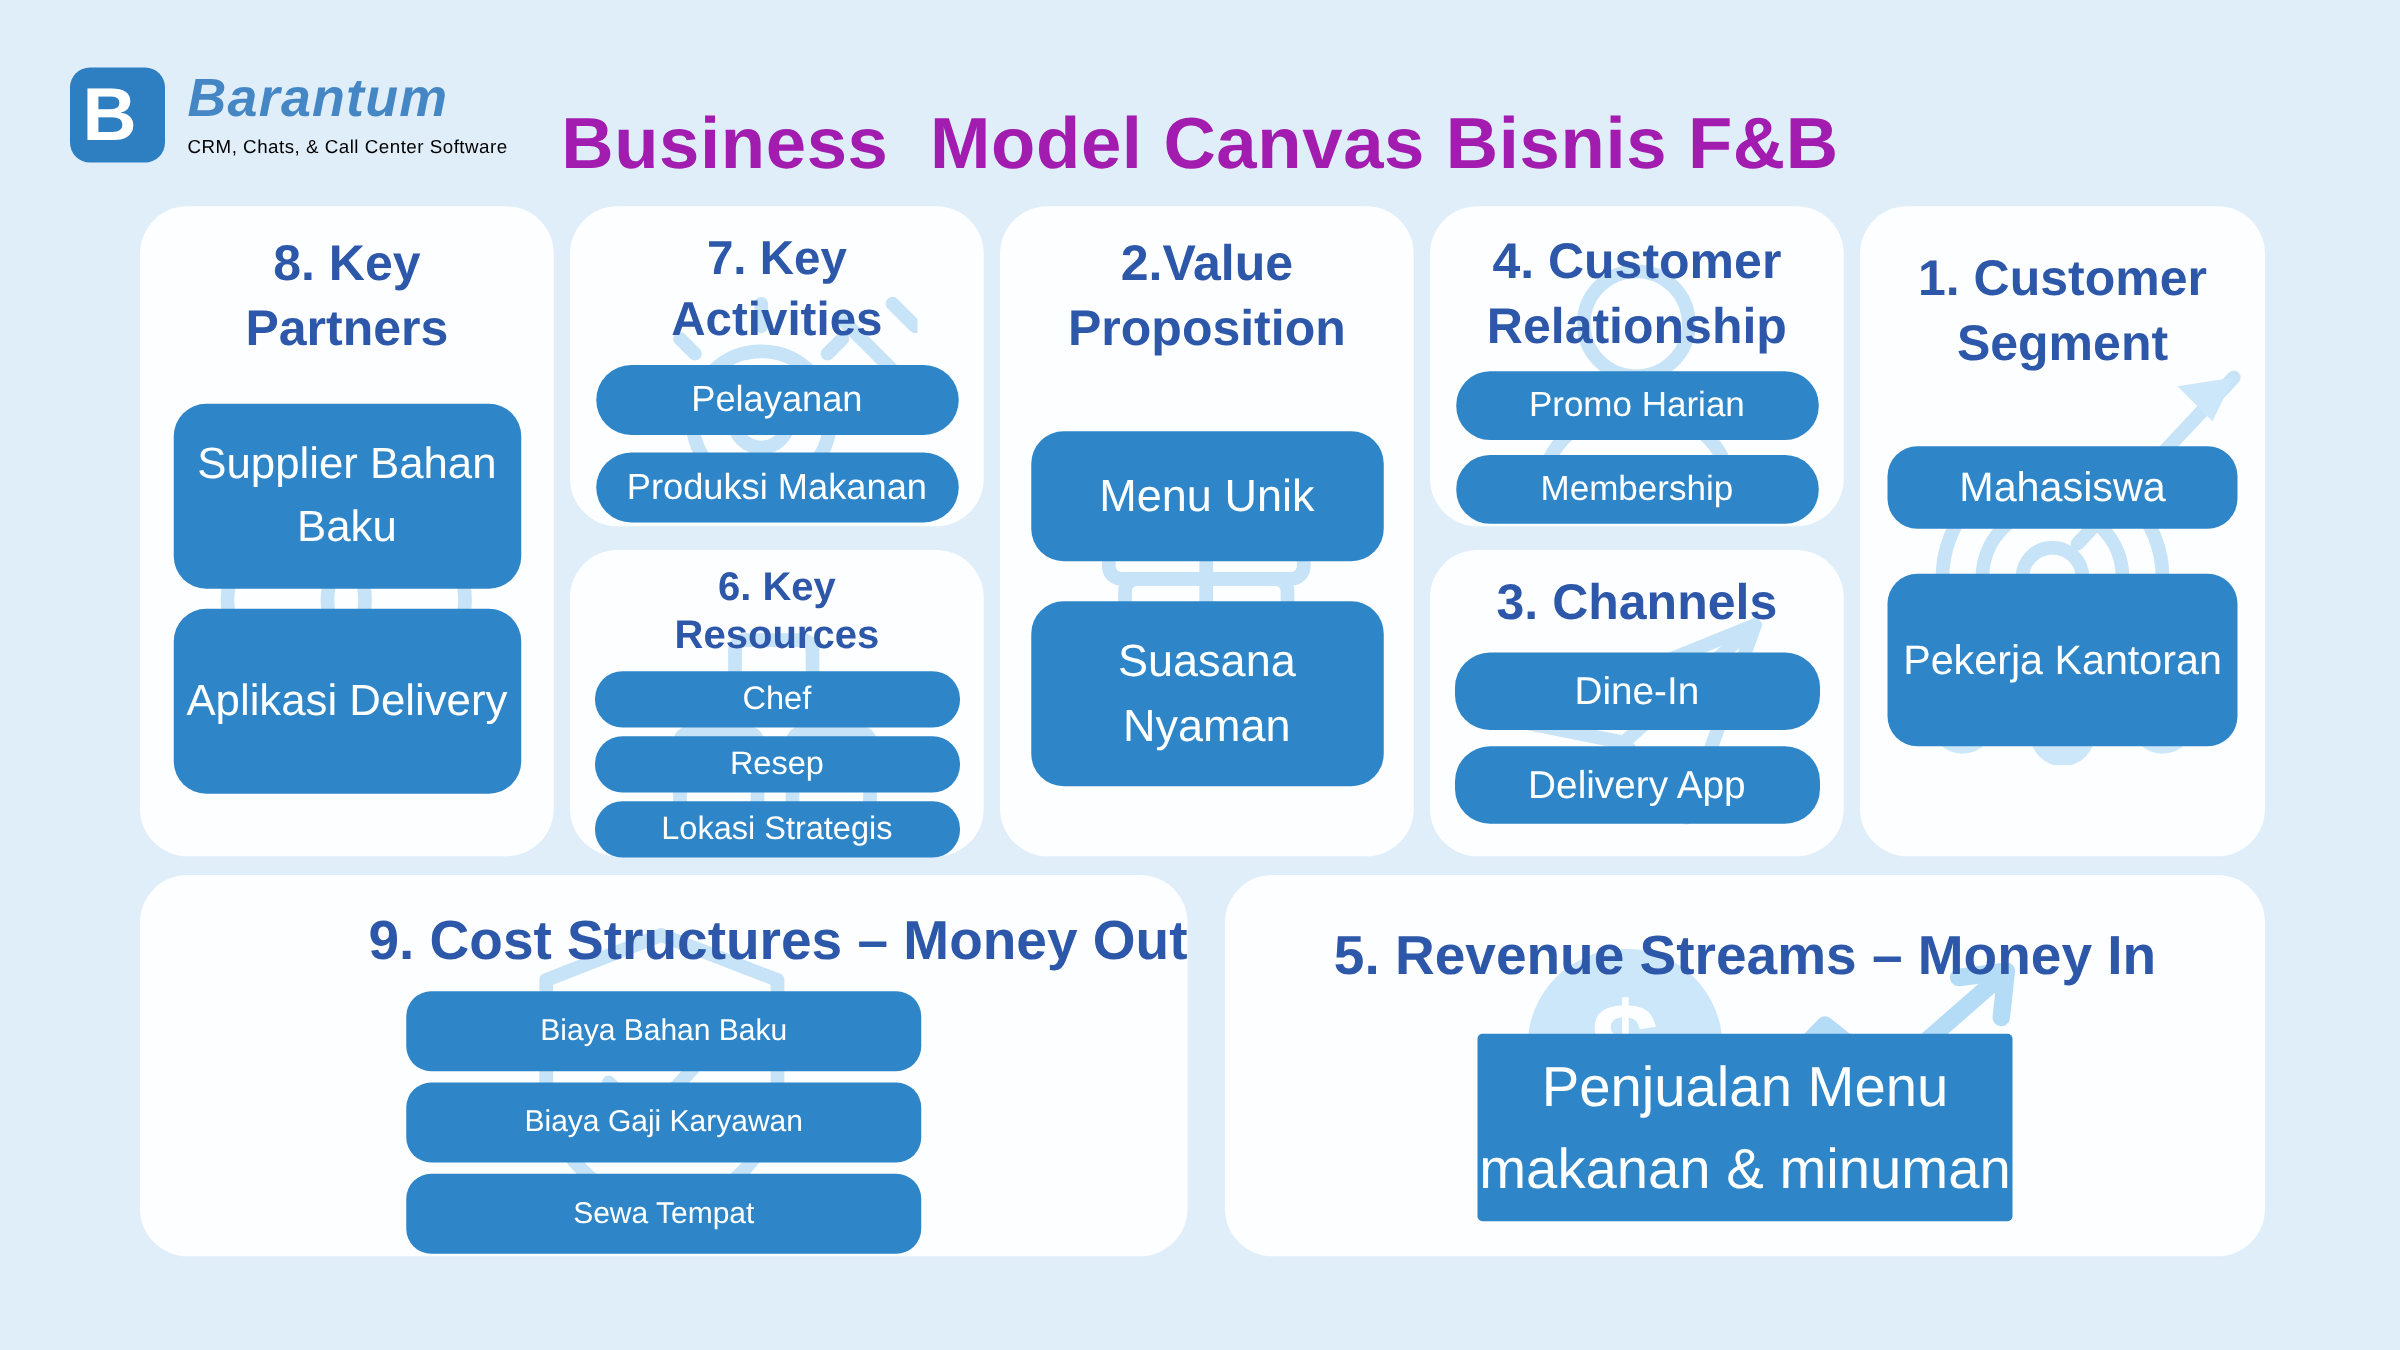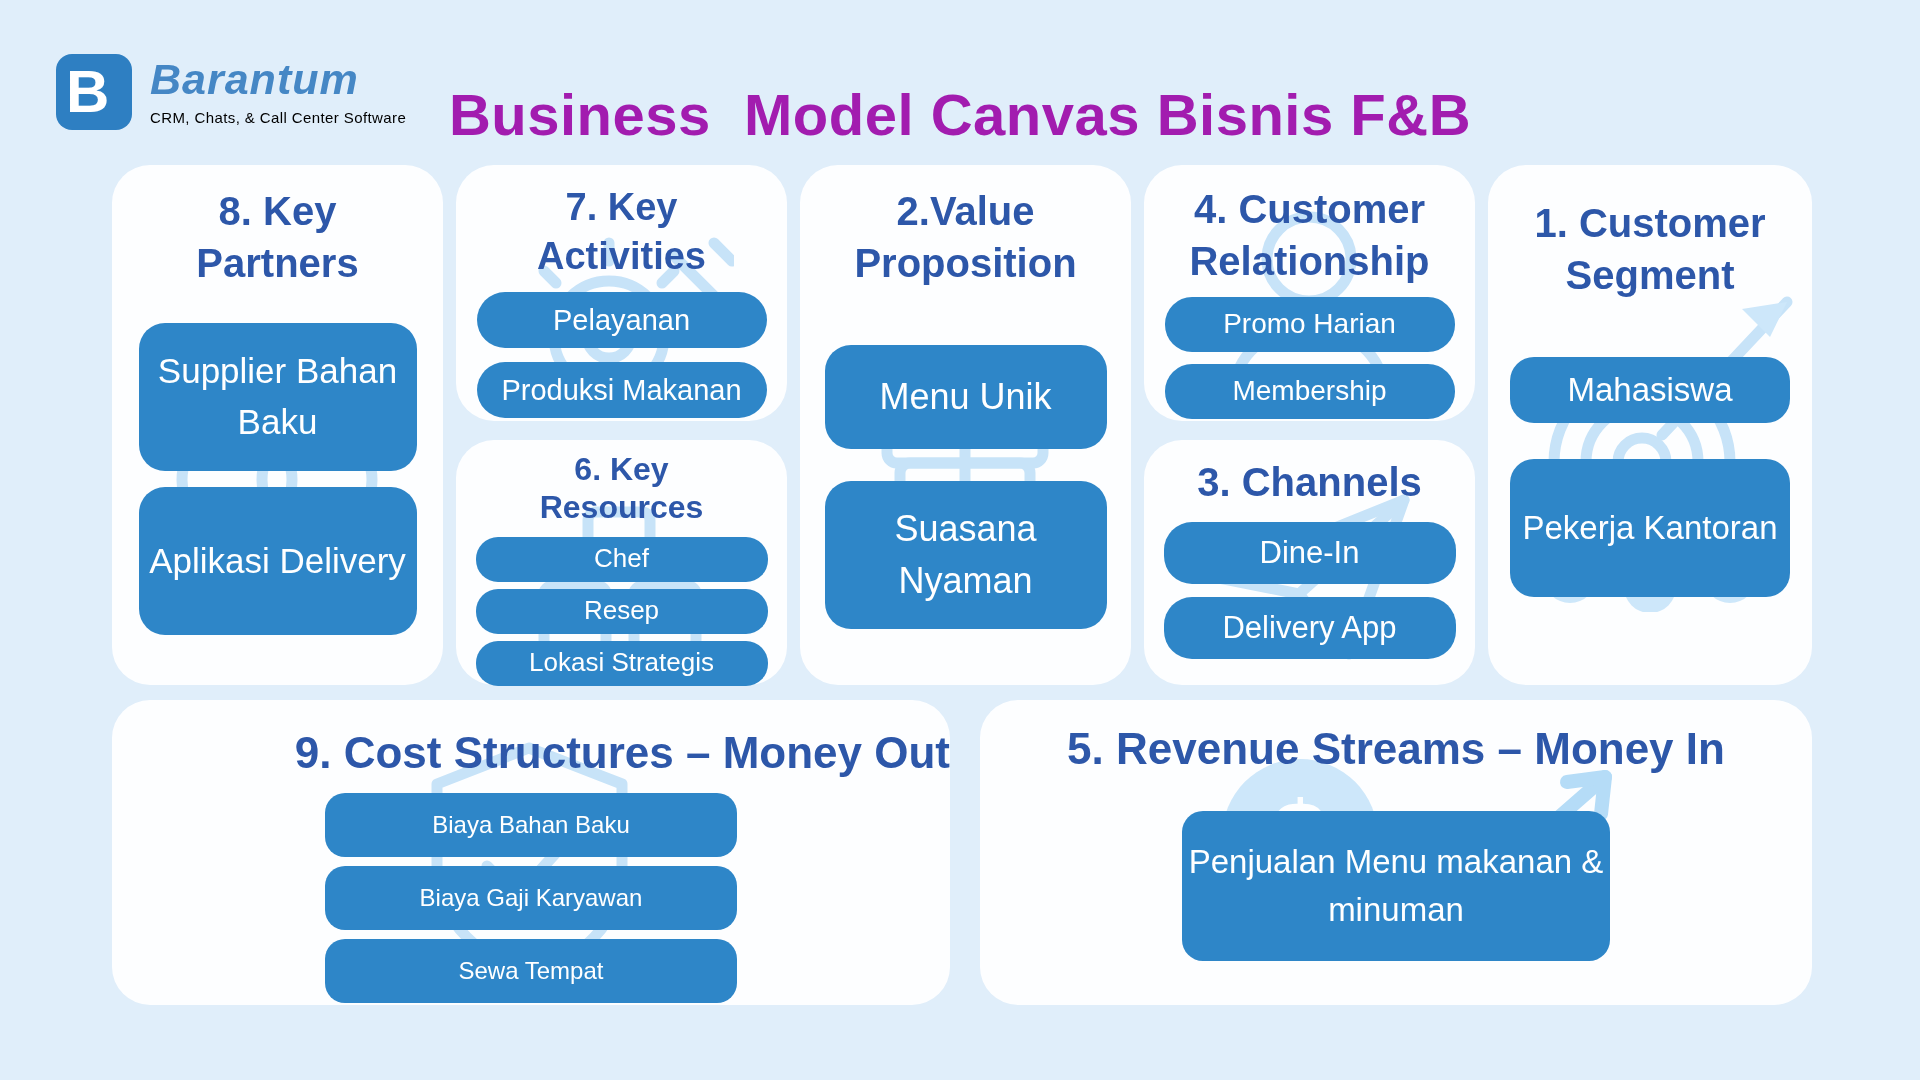--- a/index.html
+++ b/index.html
@@ -72,22 +72,22 @@
   .c5 .pill.p1{margin-top:36px;height:138px;}
   .c5 .wm{left:14px;top:112px;width:300px;height:335px;}
 
   .b1{left:112px;top:700px;width:838px;height:305px;}
   .b1 h2{padding-top:24px;font-size:44px;text-align:right;}
   .b1 .pill{width:412px;height:64px;font-size:24px;border-radius:20px;}
   .b1 .pill.p0{margin-top:12px;} .b1 .pill.p1,.b1 .pill.p2{margin-top:9px;}
   .b1 .wm{left:300px;top:36px;width:235px;height:258px;}
 
   .b2{left:980px;top:700px;width:832px;height:305px;}
-  .b2 h2{padding-top:20px;font-size:44px;}
-  .b2 .pill{margin-top:34px;width:428px;height:150px;font-size:33px;border-radius:21px;}
+  .b2 h2{padding-top:36px;font-size:44px;}
+  .b2 .pill{margin-top:34px;width:428px;height:150px;font-size:45px;border-radius:4px;}
   .b2 .wm{left:225px;top:42px;width:445px;height:210px;}
 </style>
 </head>
 <body>
 
 <div class="canvas">
 
   <div class="logo">
     <div class="logo-mark">
       <span>B</span>

